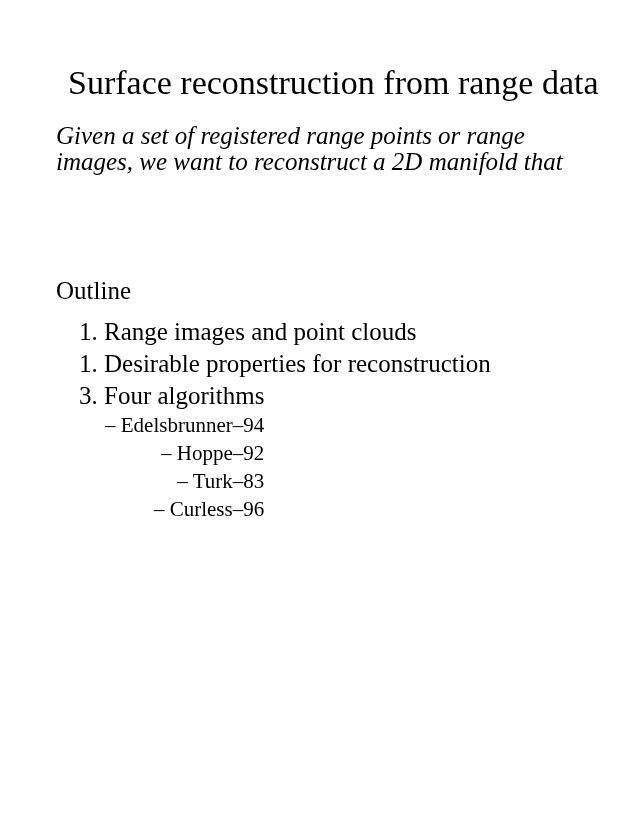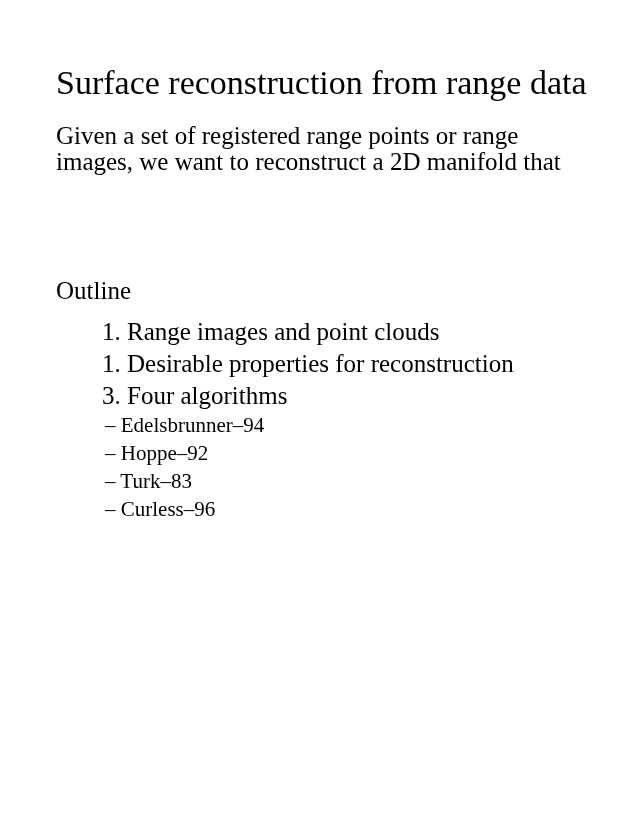--- a/index.html
+++ b/index.html
@@ -11,64 +11,65 @@
     position: relative;
     width: 637px;
     height: 825px;
     background: #ffffff;
     overflow: hidden;
     font-family: "Liberation Serif", "DejaVu Serif", serif;
     color: #000000;
   }
   .title {
     position: absolute;
-    left: 56px;
+    left: 68px;
     top: 63px;
     font-size: 34px;
     line-height: 1.2;
     white-space: nowrap;
   }
   .intro {
     position: absolute;
     left: 56px;
     top: 123px;
     font-size: 25px;
     line-height: 26px;
   }
   .intro .line {
     white-space: nowrap;
+    font-style: italic;
   }
   .outline-heading {
     position: absolute;
     left: 56px;
     top: 278px;
     font-size: 25px;
     line-height: 26px;
     white-space: nowrap;
   }
   .outline-items {
     position: absolute;
     left: 79px;
     top: 316px;
     font-size: 25px;
     line-height: 32px;
   }
   .outline-items .item {
     white-space: nowrap;
-    margin-left: 23px;
   }
   .outline-subitems {
     position: absolute;
     left: 105px;
     top: 411px;
     font-size: 21px;
     line-height: 28px;
   }
   .outline-subitems .subitem {
     white-space: nowrap;
+    text-align: right;
   }
 </style>
 </head>
 <body>
 
 <div class="page">
 
   <h1 class="title" style="margin:0; font-weight:normal;">Surface reconstruction from range data</h1>
 
   <div class="intro">

